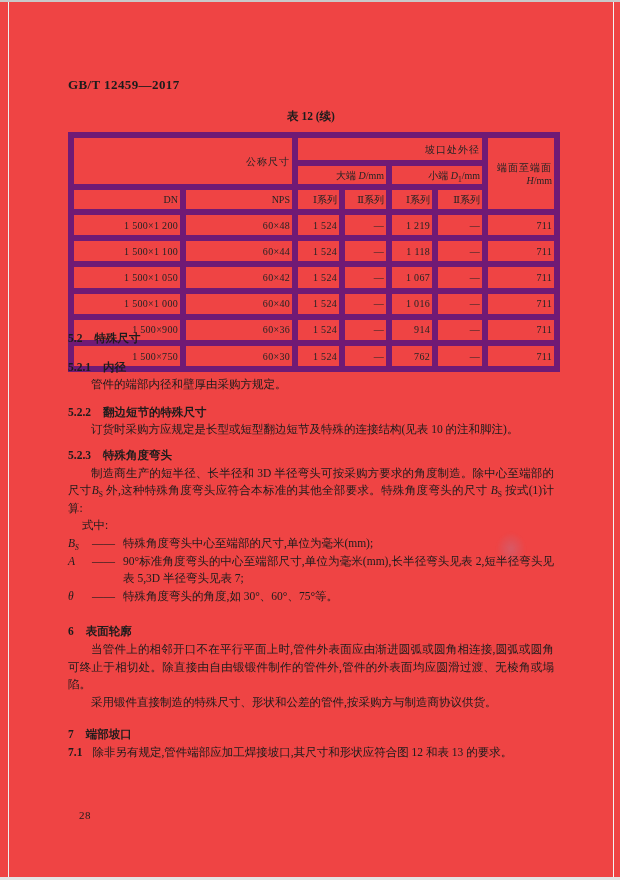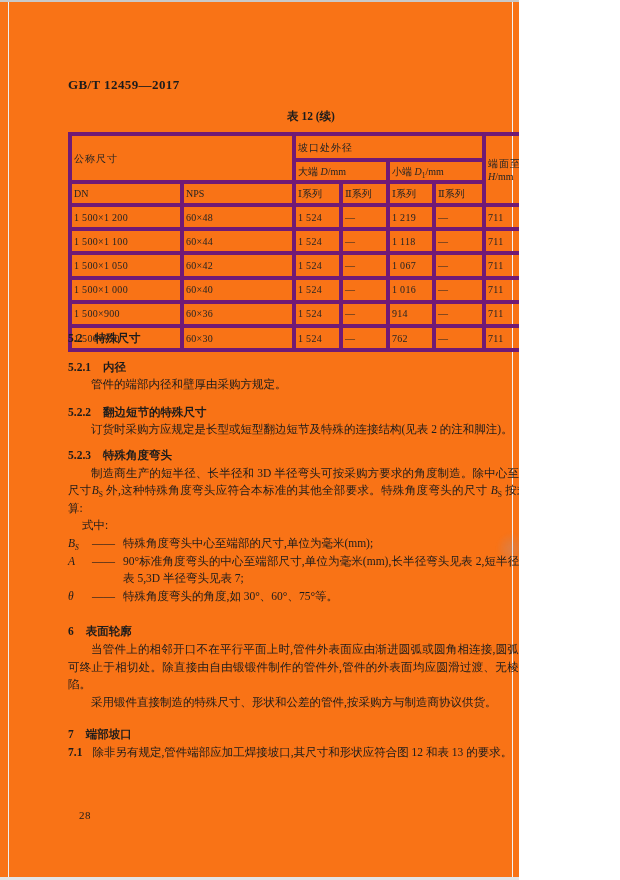--- a/index.html
+++ b/index.html
@@ -1,35 +1,35 @@
 <!DOCTYPE html>
 <html><head>
 <meta charset="utf-8">
 <style>
   html,body{margin:0;padding:0;background:#ffffff;}
   .page{
-    position:relative;width:519px;height:880px;overflow:hidden;
-    background:#f97316;color:#1c1c1c;
+    position:relative;width:620px;height:880px;overflow:hidden;
+    background:#ef4444;color:#1c1c1c;
     font-family:"Liberation Serif","DejaVu Serif",serif;
   }
   .edge-top{position:absolute;top:0;left:0;right:0;height:2px;background:#c9c9c9;}
   .edge-bottom{position:absolute;bottom:0;left:0;right:0;height:3px;background:#e4e4e4;}
   .edge-left{position:absolute;top:2px;left:8px;bottom:3px;width:1px;background:#efefef;}
   .edge-right{position:absolute;top:2px;right:6px;bottom:3px;width:1px;background:#f3f3f3;}
 
   .doc-code{position:absolute;left:68px;top:77px;font-size:13px;font-weight:bold;letter-spacing:.4px;}
   .table-title{position:absolute;left:68px;top:109px;width:486px;text-align:center;font-size:11.5px;font-weight:bold;}
 
   table.t{
     position:absolute;left:68px;top:132px;width:486px;
     border-collapse:collapse;table-layout:fixed;font-size:10px;
     border:1.5px solid #3c3c3c;
   }
   table.t td{
-    border:4px solid #701a75;text-align:left;vertical-align:middle;
+    border:6px solid #701a75;text-align:right;vertical-align:middle;
     padding:1px 2px;line-height:13px;color:#242424;
   }
   table.t .hcell{letter-spacing:1px;}
   table.t .num{letter-spacing:.3px;}
   table.t i{font-style:italic;font-family:"Liberation Serif",serif;}
   table.t sub,{font-size:7px;}
   sub{font-size:7.5px;line-height:0;}
   tr.r1 td{height:20px;}
   tr.r2 td{height:16px;}
   tr.r3 td{height:17px;}
@@ -169,21 +169,21 @@
   </table>
 
   <div class="content">
 
     <p class="sec mt5"><span class="snum">5.2</span><span>特殊尺寸</span></p>
 
     <p class="sec mt11"><span class="snum">5.2.1</span><span>内径</span></p>
     <p class="para indent mt4">管件的端部内径和壁厚由采购方规定。</p>
 
     <p class="sec mt10"><span class="snum">5.2.2</span><span>翻边短节的特殊尺寸</span></p>
-    <p class="para indent mt9">订货时采购方应规定是长型或短型翻边短节及特殊的连接结构(见表 2 的注和脚注)。</p>
+    <p class="para indent mt9">订货时采购方应规定是长型或短型翻边短节及特殊的连接结构(见表 10 的注和脚注)。</p>
 
     <p class="sec mt8"><span class="snum">5.2.3</span><span>特殊角度弯头</span></p>
     <p class="para indent mt9"><span>制造商生产的短半径、长半径和 3D 半径弯头可按采购方要求的角度制造。除中心至端部的尺寸</span><i class="var">B</i><sub>S</sub><span> 外,这种特殊角度弯头应符合本标准的其他全部要求。特殊角度弯头的尺寸 </span><i class="var">B</i><sub>S</sub><span> 按式(1)计算:</span></p>
 
 
     <p class="where">式中:</p>
 
     <div class="def">
       <span class="dsym"><span>B</span><sub>S</sub></span>
       <span class="ddash">——</span>

